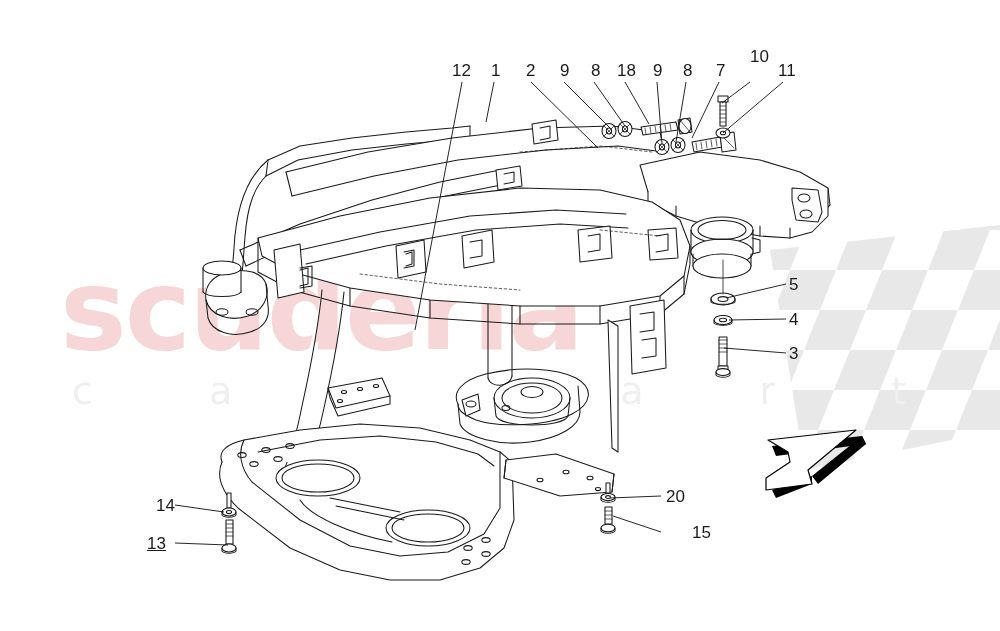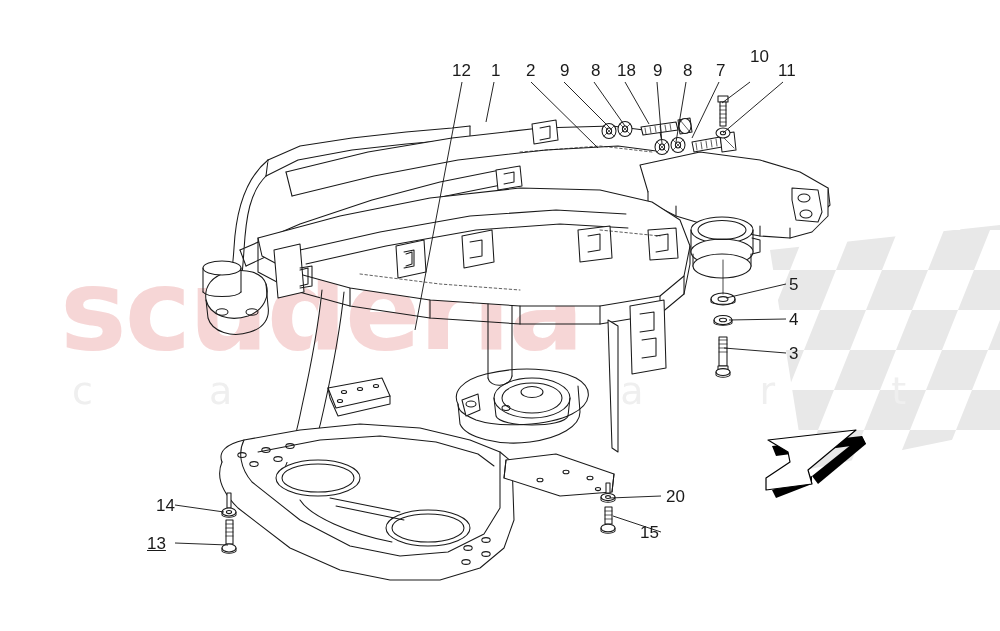--- a/index.html
+++ b/index.html
@@ -398,16 +398,16 @@
     <span class="callout" style="left:683px;top:62px;">8</span>
     <span class="callout" style="left:716px;top:62px;">7</span>
     <span class="callout" style="left:742px;top:48px;margin-left:8px;">10</span>
     <span class="callout" style="left:778px;top:62px;">11</span>
     <span class="callout" style="left:789px;top:276px;">5</span>
     <span class="callout" style="left:789px;top:311px;">4</span>
     <span class="callout" style="left:789px;top:345px;">3</span>
     <span class="callout" style="left:156px;top:497px;">14</span>
     <span class="callout" style="left:147px;top:535px;text-decoration:underline;">13</span>
     <span class="callout" style="left:666px;top:488px;">20</span>
-    <span class="callout" style="left:640px;top:524px;">15</span>
+    <span class="callout" style="left:692px;top:524px;">15</span>
   </div>
 
 </div>
 
 </body></html>

